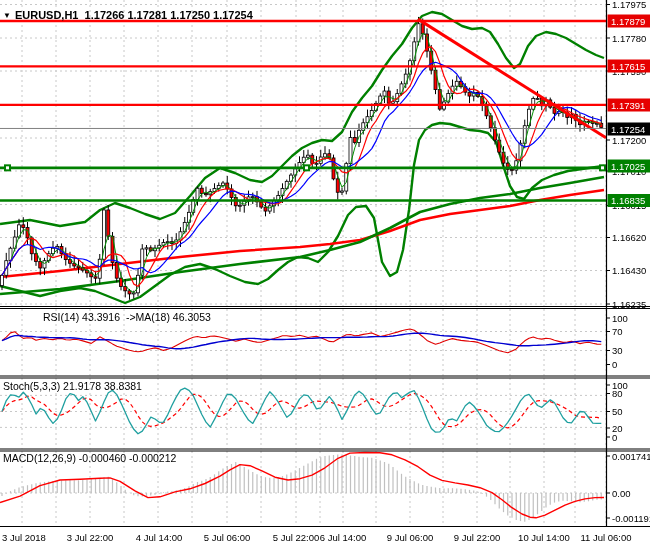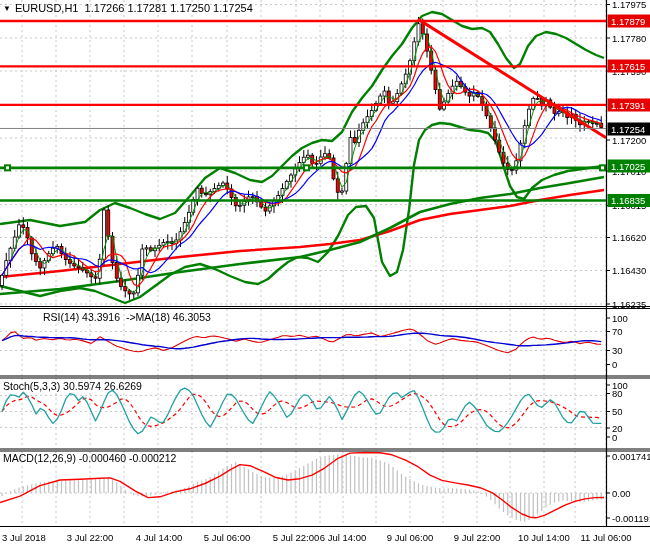--- a/index.html
+++ b/index.html
@@ -5,21 +5,21 @@
   html,body{margin:0;padding:0;background:#fff;}
   #chart-window{
     position:relative;width:650px;height:550px;background:#ffffff;overflow:hidden;
     font-family:"Liberation Sans", sans-serif;
   }
   #chart-svg{position:absolute;left:0;top:0;}
   .overlay-label{
     position:absolute;color:#000;font-size:10.5px;line-height:12px;white-space:pre;
     font-family:"Liberation Sans", sans-serif;
   }
-  #title-bar{left:3px;top:2px;font-size:11px;font-weight:normal;}
+  #title-bar{left:3px;top:9px;font-size:11px;font-weight:bold;}
   #title-bar .tri{font-size:8px;vertical-align:1px;margin-right:4px;}
   #rsi-label{left:3px;top:311px;padding-left:40px;}
   #stoch-label{left:3px;top:380px;}
   #macd-label{left:3px;top:452px;}
 </style>
 </head>
 <body>
 
 <div id="chart-window">
   <svg id="chart-svg" width="650" height="550">
@@ -699,15 +699,15 @@
         <text x="296" y="541" text-anchor="middle" fill="#000" font-size="9.5px" font-family="Liberation Sans, sans-serif" font-weight="normal">5 Jul 22:00</text>
         <text x="343" y="541" text-anchor="middle" fill="#000" font-size="9.5px" font-family="Liberation Sans, sans-serif" font-weight="normal">6 Jul 14:00</text>
         <text x="410" y="541" text-anchor="middle" fill="#000" font-size="9.5px" font-family="Liberation Sans, sans-serif" font-weight="normal">9 Jul 06:00</text>
         <text x="477" y="541" text-anchor="middle" fill="#000" font-size="9.5px" font-family="Liberation Sans, sans-serif" font-weight="normal">9 Jul 22:00</text>
         <text x="544" y="541" text-anchor="middle" fill="#000" font-size="9.5px" font-family="Liberation Sans, sans-serif" font-weight="normal">10 Jul 14:00</text>
         <text x="606" y="541" text-anchor="middle" fill="#000" font-size="9.5px" font-family="Liberation Sans, sans-serif" font-weight="normal">11 Jul 06:00</text>
       </g>
     </svg>
   <div id="title-bar" class="overlay-label"><span class="tri">▼</span><span>EURUSD,H1  1.17266 1.17281 1.17250 1.17254</span></div>
   <div id="rsi-label" class="overlay-label">RSI(14) 43.3916  -&gt;MA(18) 46.3053</div>
-  <div id="stoch-label" class="overlay-label">Stoch(5,3,3) 30.5974 26.6269</div>
+  <div id="stoch-label" class="overlay-label">Stoch(5,3,3) 21.9178 38.8381</div>
   <div id="macd-label" class="overlay-label">MACD(12,26,9) -0.000460 -0.000212</div>
 </div>
 
 </body></html>

